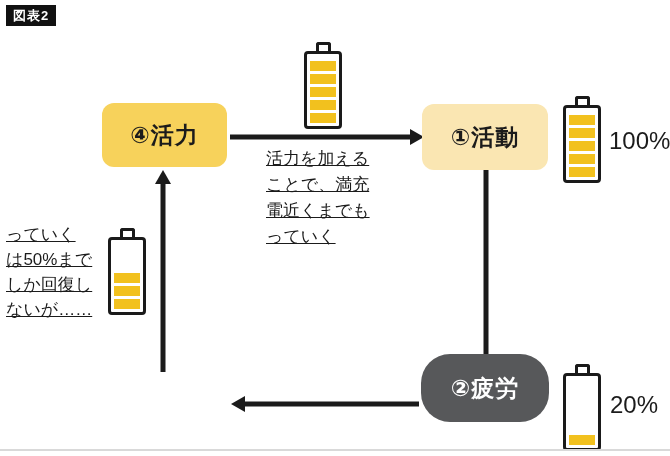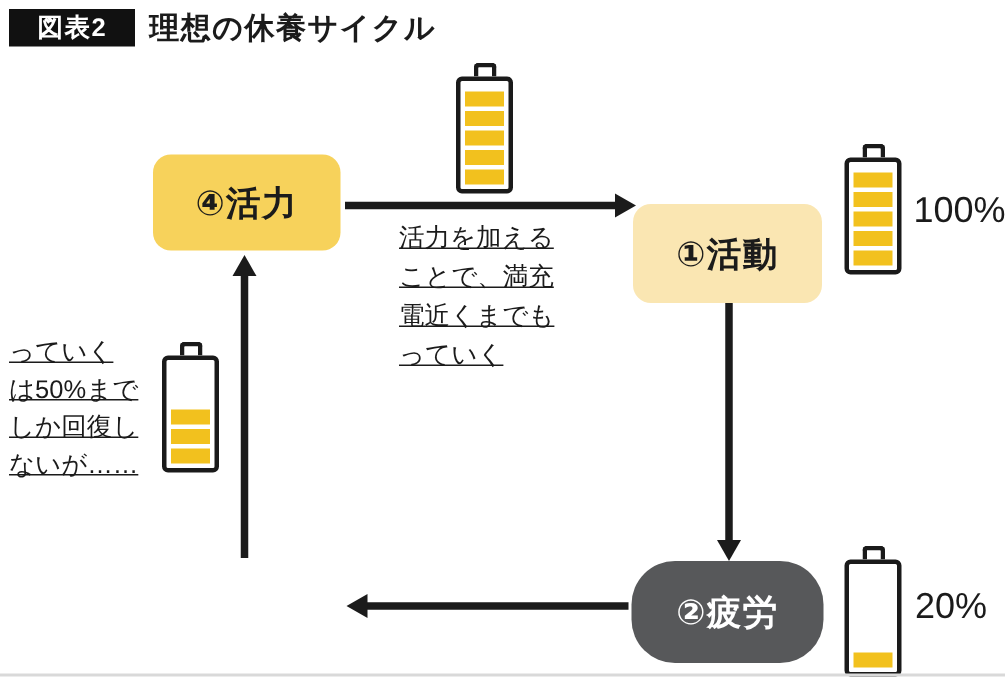--- a/index.html
+++ b/index.html
@@ -10,34 +10,34 @@
     color: #1b1b1b;
     position: relative;
     overflow: hidden;
   }
   .canvas { position: absolute; inset: 0; }
 
   
   .header { position: absolute; left: 6px; top: 5px; display: flex; align-items: center; gap: 9px; }
   .badge {
     background: #111111; color: #ffffff;
-    font-weight: bold; font-size: 17px; line-height: 1;
-    padding: 4px 19px; letter-spacing: 1px;
+    font-weight: bold; font-size: 13px; line-height: 1;
+    padding: 4px 7px; letter-spacing: 1px;
   }
   .title { font-size: 20px; font-weight: bold; letter-spacing: 1px; }
 
   
   .node {
     position: absolute; border-radius: 12px;
     display: flex; align-items: center; justify-content: center;
     font-size: 23px; font-weight: bold; letter-spacing: 1px;
   }
   .node-vitality { left: 102px; top: 103px; width: 125px; height: 64px; background: #F7D25B; text-align: right; }
-  .node-activity { left: 422px; top: 104px; width: 126px; height: 66px; background: #FAE6B2; margin-top: 32px; }
-  .node-fatigue  { left: 421px; top: 374px; width: 128px; height: 68px; background: #57585A; color: #ffffff; border-radius: 29px; }
+  .node-activity { left: 422px; top: 104px; width: 126px; height: 66px; background: #FAE6B2; }
+  .node-fatigue  { left: 421px; top: 354px; width: 128px; height: 68px; background: #57585A; color: #ffffff; border-radius: 29px; }
   .node-rest     { left: 100px; top: 375px; width: 128px; height: 68px; background: #F7D25B; }
 
   
   svg.arrows { position: absolute; left: 0; top: 0; pointer-events: none; }
 
   
   .battery { position: absolute; width: 38px; }
   .battery .tip {
     width: 15px; height: 9px; margin: 0 auto;
     background: #ffffff; border: 3px solid #1a1a1a; border-bottom: none;
@@ -67,21 +67,20 @@
 
   .bottom-rule { position: absolute; left: 0; top: 449px; width: 670px; height: 2px; background: #D9D9D9; }
 </style>
 </head>
 <body>
 
 <div class="canvas">
 
   <div class="header">
     <span class="badge">図表2</span>
-    <span class="title">理想の休養サイクル</span>
   </div>
 
   <svg class="arrows" width="670" height="456" viewBox="0 0 670 456">
     <g stroke="#1b1b1b" stroke-width="5" fill="#1b1b1b">
       <line x1="230" y1="137" x2="410" y2="137"></line>
       <polygon points="410,129 424,137 410,145" stroke="none"></polygon>
       <line x1="486" y1="170" x2="486" y2="361"></line>
       <polygon points="478,360 494,360 486,374" stroke="none"></polygon>
       <line x1="419" y1="404" x2="244" y2="404"></line>
       <polygon points="245,396 245,412 231,404" stroke="none"></polygon>

